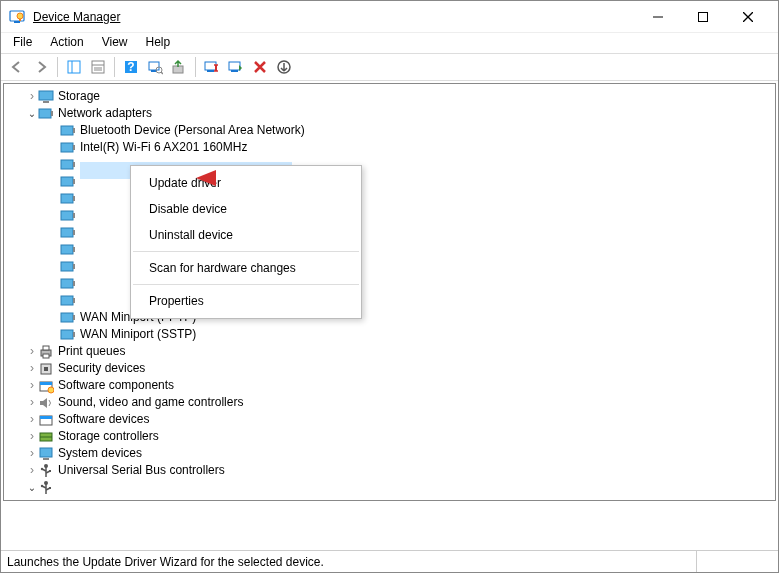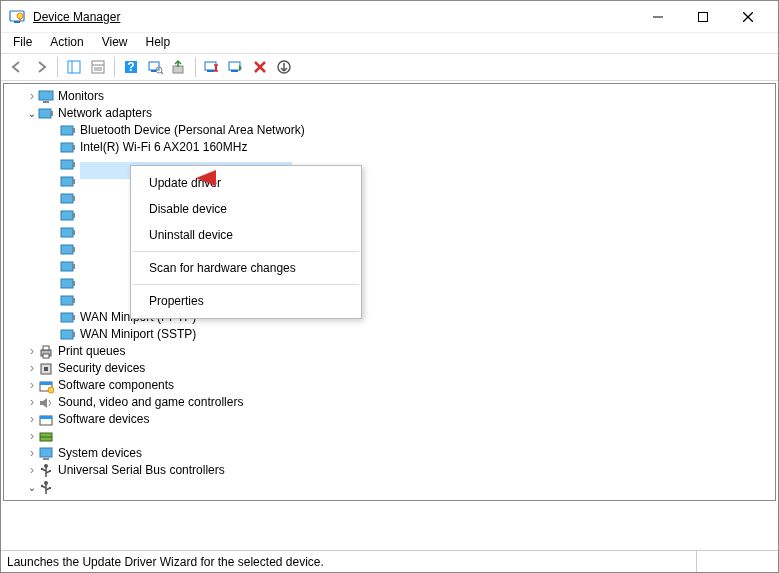--- a/index.html
+++ b/index.html
@@ -168,21 +168,21 @@
 <div class="content">
 
   <div class="tree-row" style="padding-left:22px">
     <span class="caret closed"></span>
     <span class="ico">
         <svg width="16" height="16">
           <rect x="1" y="2" width="14" height="9" fill="#5bb4e5" stroke="#2b7fb4"></rect>
           <rect x="5" y="12" width="6" height="2" fill="#888"></rect>
         </svg>
       </span>
-    <span class="lbl">Monitors</span>
+    <span class="lbl">Storage</span>
   </div>
 
   <div class="tree-row" style="padding-left:22px">
     <span class="caret open"></span>
     <span class="ico">
         <svg width="16" height="16">
           <rect x="1" y="3" width="12" height="9" fill="#5bb4e5" stroke="#2b7fb4"></rect>
           <rect x="13" y="5" width="2" height="5" fill="#888"></rect>
         </svg>
       </span>
@@ -354,20 +354,21 @@
       <span class="lbl">Software devices</span>
     </div>
   <div class="tree-row" style="padding-left:22px">
       <span class="caret closed"></span>
       <span class="ico">
         <svg width="16" height="16">
           <rect x="2" y="4" width="12" height="8" fill="#7cb342" stroke="#33691e"></rect>
           <line x1="2" y1="8" x2="14" y2="8" stroke="#33691e"></line>
         </svg>
       </span>
+      <span class="lbl">Storage controllers</span>
     </div>
   <div class="tree-row" style="padding-left:22px">
       <span class="caret closed"></span>
       <span class="ico">
         <svg width="16" height="16">
           <rect x="2" y="2" width="12" height="9" fill="#5bb4e5" stroke="#2b7fb4"></rect>
           <rect x="5" y="12" width="6" height="2" fill="#888"></rect>
         </svg>
       </span>
       <span class="lbl">System devices</span>

